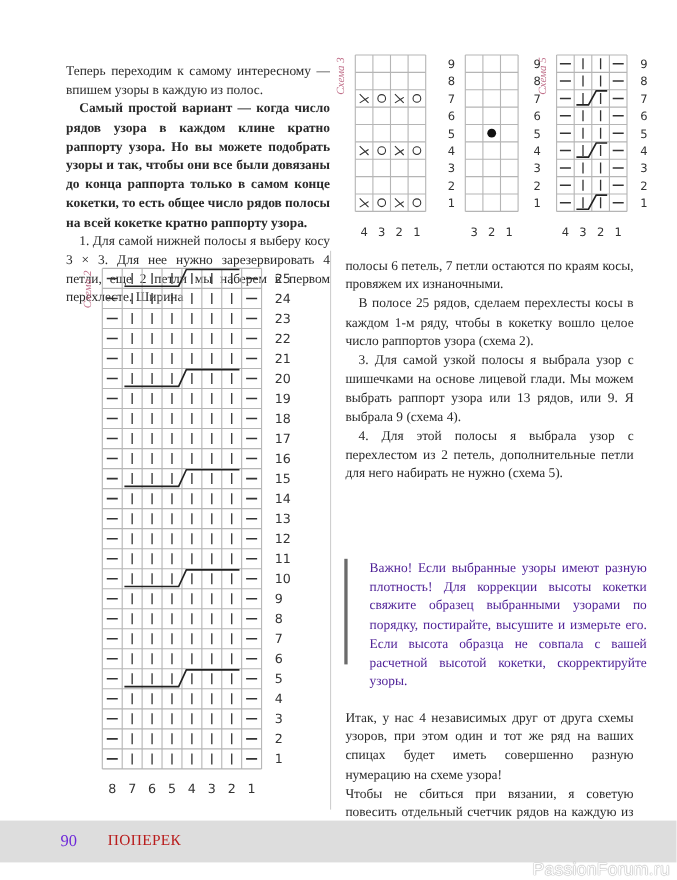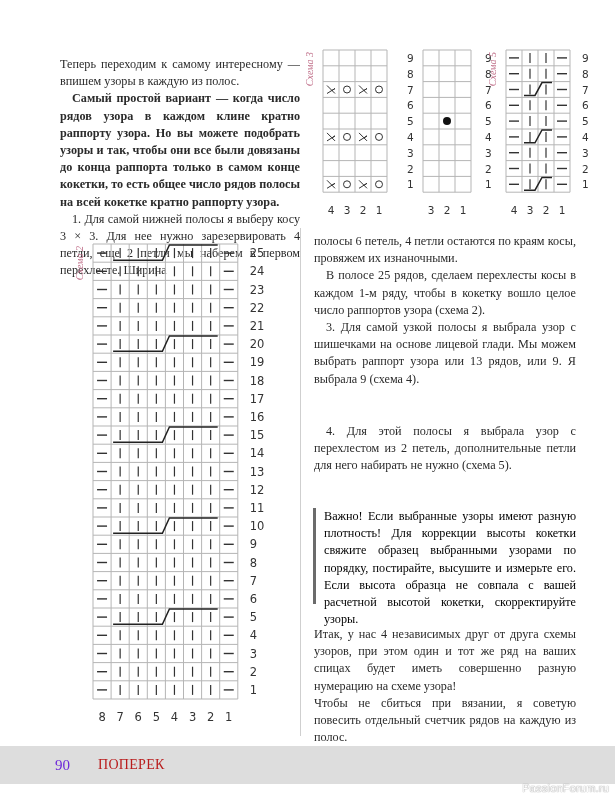--- a/index.html
+++ b/index.html
@@ -4,27 +4,27 @@
 <style>
   html, body { margin:0; padding:0; }
   body { width:615px; height:800px; background:#ffffff; position:relative; overflow:hidden;
          font-family:"Liberation Serif","DejaVu Serif",serif; color:#2a2a2a; }
   .para { position:absolute; font-size:12.2px; line-height:17.2px; text-align:justify; margin:0; }
   .indent { text-indent:12px; }
   #col-left { left:60px; top:56px; width:240px; }
   #col-right { left:314px; top:232px; width:262px; }
   .sep { position:absolute; left:300px; top:228px; width:1px; height:508px; background:#cfcfcf; }
   .callout { position:absolute; left:313px; top:508px; width:3px; height:96px; background:#6b6b6b; }
-  #callout-text { color:#000000; }
+  #callout-text { color:#4c1d95;margin-left:12px; }
   svg text { font-family:"DejaVu Sans","Liberation Sans",sans-serif; }
   .schema-label { font-family:"Liberation Serif",serif; font-style:italic; fill:#c0708a; font-size:10px; }
   .footer { position:absolute; left:0; top:746px; width:615px; height:38px; background:#dddddd; }
   .pnum { position:absolute; left:55px; top:757px; font-weight:normal; font-size:15px; color:#6d28d9; }
   .ptitle { position:absolute; left:98px; top:757px; font-size:14px; color:#b91c1c; letter-spacing:0.3px; }
-  .wm { position:absolute; right:6px; top:782px; font-family:"Liberation Sans",sans-serif; font-size:11px;
+  .wm { position:absolute; right:6px; top:782px; font-family:"Liberation Sans",sans-serif; font-size:16px;
         color:#ffffff; text-shadow:0 0 1px #999, 0 0 1px #999; letter-spacing:0.2px; }
 </style>
 </head>
 <body>
 
 <div id="col-left" style="position:absolute;left:60px;top:56px;width:240px;">
   <p class="para" style="position:static;">Теперь переходим к самому интересному — впишем узоры в каждую из полос.</p>
   <p class="para indent" style="position:static;font-weight:bold;">Самый простой вариант — когда число рядов узора в каждом клине кратно раппорту узора. Но вы можете подобрать узоры и так, чтобы они все были довязаны до конца раппорта только в самом конце кокетки, то есть общее число рядов полосы на всей кокетке кратно раппорту узора.</p>
   <p class="para indent" style="position:static;">1. Для самой нижней полосы я выберу косу 3 × 3. Для нее нужно зарезервировать 4 петли, еще 2 петли мы наберем в первом перехлесте. Ширина</p>
 </div>
@@ -452,30 +452,30 @@
     <line x1="58" y1="10.9" x2="58" y2="20.9" stroke="#333" stroke-width="1.2"></line>
     <line x1="69" y1="15.9" x2="79" y2="15.9" stroke="#333" stroke-width="1.4"></line>
     <polyline points="36,148.20000000000002 47,148.20000000000002 54,135.4 64,135.4" fill="none" stroke="#222" stroke-width="1.5"></polyline>
     <polyline points="36,100.8 47,100.8 54,88 64,88" fill="none" stroke="#222" stroke-width="1.5"></polyline>
     <polyline points="36,53.400000000000006 47,53.400000000000006 54,40.6 64,40.6" fill="none" stroke="#222" stroke-width="1.5"></polyline>
   </svg>
 
 <div class="sep"></div>
 
 <div id="col-right" style="position:absolute;left:314px;top:233px;width:262px;">
-  <p class="para" style="position:static;">полосы 6 петель, 4 петли остаются по краям косы, провяжем их изнаночными.</p>
+  <p class="para" style="position:static;">полосы 6 петель, 7 петли остаются по краям косы, провяжем их изнаночными.</p>
   <p class="para indent" style="position:static;">В полосе 25 рядов, сделаем перехлесты косы в каждом 1-м ряду, чтобы в кокетку вошло целое число раппортов узора (схема 2).</p>
   <p class="para indent" style="position:static;">3. Для самой узкой полосы я выбрала узор с шишечками на основе лицевой глади. Мы можем выбрать раппорт узора или 13 рядов, или 9. Я выбрала 9 (схема 4).</p>
-  <p class="para indent" style="position:static;margin-top:35px;">4. Для этой полосы я выбрала узор с перехлестом из 2 петель, дополнительные петли для него набирать не нужно (схема 5).</p>
+  <p class="para indent" style="position:static;">4. Для этой полосы я выбрала узор с перехлестом из 2 петель, дополнительные петли для него набирать не нужно (схема 5).</p>
 </div>
 
 <div class="callout"></div>
 <p id="callout-text" class="para" style="left:324px;top:508px;width:252px;">Важно! Если выбранные узоры имеют разную плотность! Для коррекции высоты кокетки свяжите образец выбранными узорами по порядку, постирайте, высушите и измерьте его. Если высота образца не совпала с вашей расчетной высотой кокетки, скорректируйте узоры.</p>
 
-<div style="position:absolute;left:314px;top:626px;width:262px;">
+<div style="position:absolute;left:314px;top:644px;width:262px;">
   <p class="para" style="position:static;">Итак, у нас 4 независимых друг от друга схемы узоров, при этом один и тот же ряд на ваших спицах будет иметь совершенно разную нумерацию на схеме узора!</p>
   <p class="para" style="position:static;">Чтобы не сбиться при вязании, я советую повесить отдельный счетчик рядов на каждую из полос.</p>
   <p class="para indent" style="position:static;">Итак, поехали.</p>
 </div>
 
 <div class="footer"></div>
 <div class="pnum">90</div>
 <div class="ptitle">ПОПЕРЕК</div>
 <div class="wm">PassionForum.ru</div>
 

